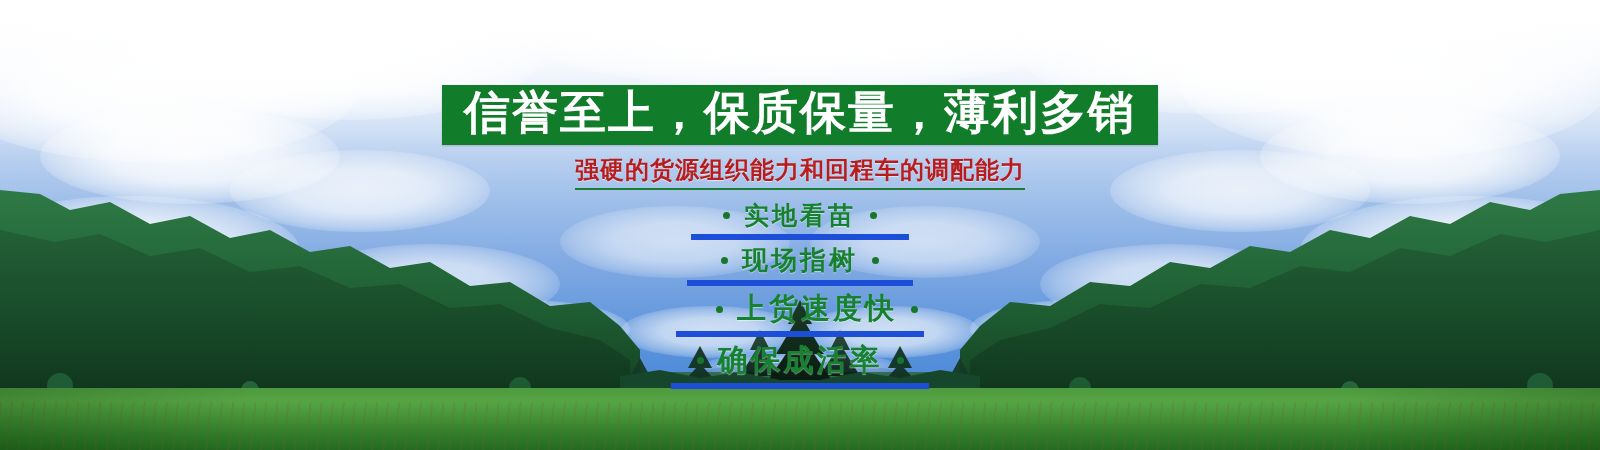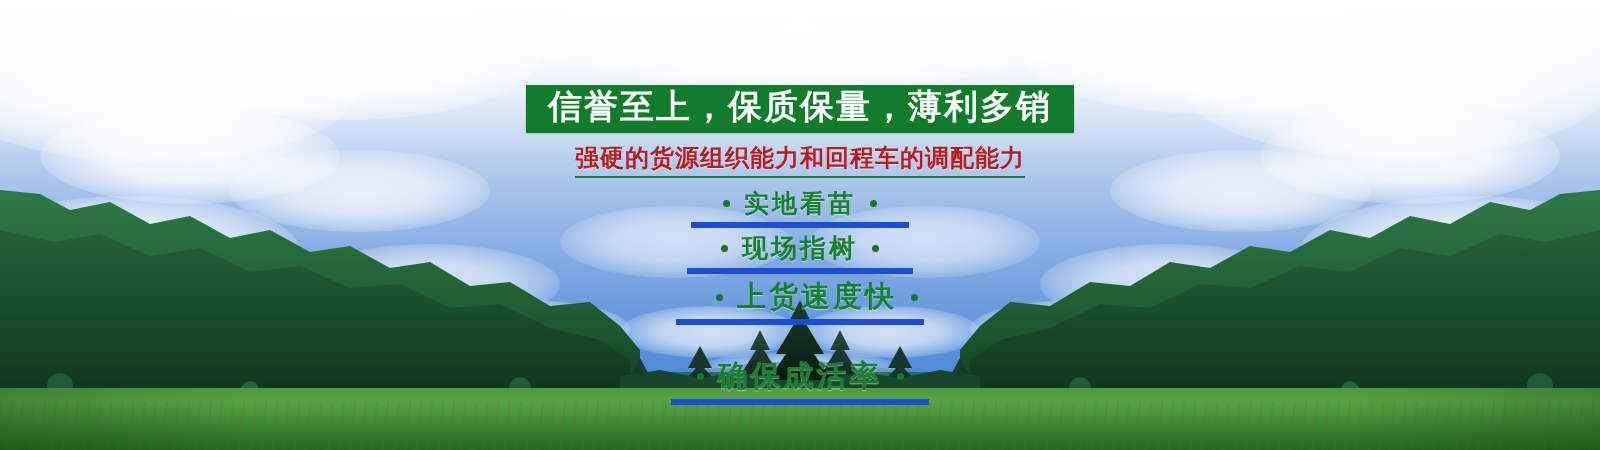--- a/index.html
+++ b/index.html
@@ -83,21 +83,21 @@
   .headline-bar {
     margin-top:85px;
     background:#117C2A;
     padding:4px 22px 10px 22px;
     line-height:1;
     box-shadow:0 1px 2px rgba(0,0,0,.18);
   }
   .headline-bar .headline {
     font-family:"DejaVu Sans","Liberation Sans",sans-serif;
     font-weight:bold;
-    font-size:34px;
+    font-size:46px;
     letter-spacing:2px;
     color:#ffffff;
     white-space:nowrap;
     display:block;
   }
 
   .subtitle {
     margin-top:9px;
     font-family:"DejaVu Sans","Liberation Sans",sans-serif;
     font-weight:bold;
@@ -136,21 +136,21 @@
   }
   .fi-0 .txt { font-size:25px; }
   .fi-1 .txt { font-size:26px; }
   .fi-2 .txt { font-size:27px; }
   .fi-3 .txt { font-size:29px; }
   .fi-4 .txt { font-size:30px; }
   .fi-0 { width:218px; }
   .fi-1 { width:226px; }
   .fi-2 { width:234px; }
   .fi-3 { width:248px;justify-content:flex-end; }
-  .fi-4 { width:258px;margin-top:28px; }
+  .fi-4 { width:258px; }
 </style>
 </head>
 <body>
 
 <div class="banner">
 
   <div class="sky"></div>
 
   <div>
     <div class="cloud" style="left:-60px;  top:12px;  width:420px; height:150px;"></div>

